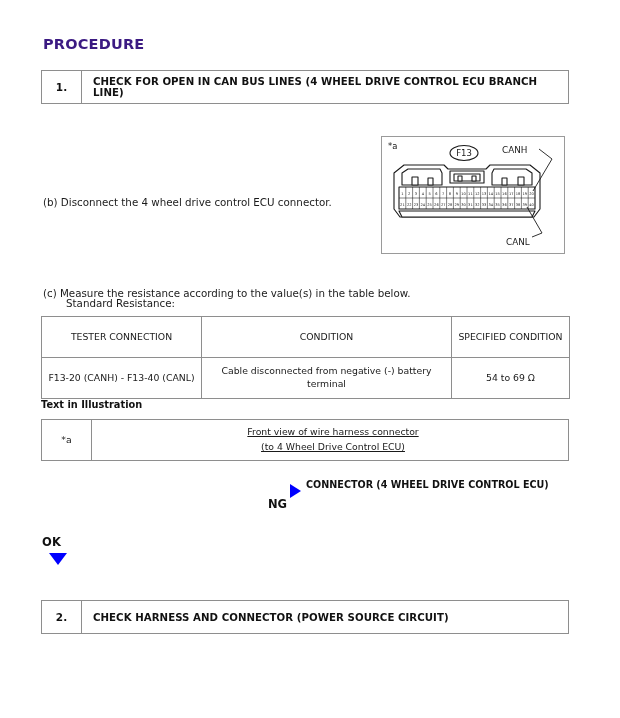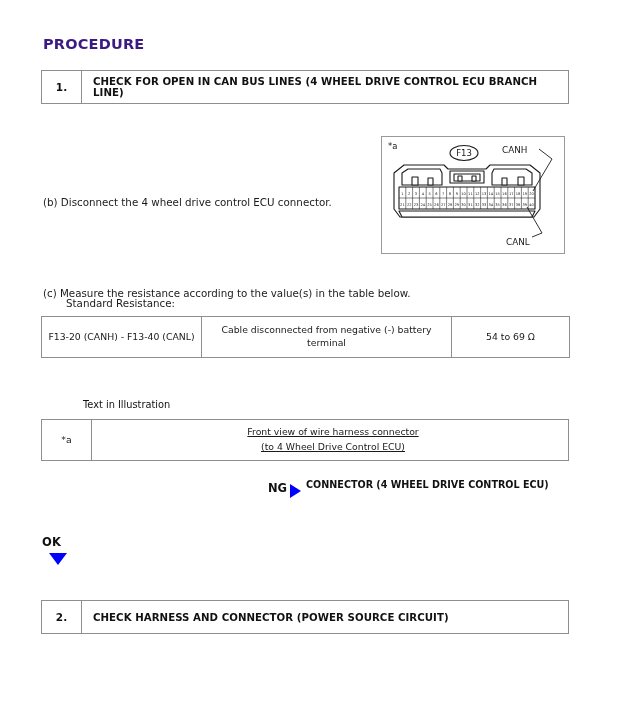--- a/index.html
+++ b/index.html
@@ -127,23 +127,22 @@
     width: 528px;
   }
   #spec-table tr.head td { height: 30px; }
   #spec-table tr.body td { height: 30px; }
 
   .tii-label {
     position: absolute;
     left: 41px;
     top: 399px;
     font-size: 9.8px;
-    font-weight: normal;
-    color: #111;
-    margin-left: 42px;
+    font-weight: bold;
+    color: #111;
   }
   #tii-table {
     left: 41px;
     top: 419px;
     width: 528px;
   }
   #tii-table td.key {
     width: 50px;
     text-align: center;
   }
@@ -159,21 +158,21 @@
     position: absolute;
     left: 268px;
     top: 478px;
     display: flex;
     align-items: flex-start;
   }
   .ng-label {
     font-size: 11.5px;
     font-weight: bold;
     color: #111;
-    margin-top: 3px;
+    margin-top: 19px;
   }
   .tri-right {
     width: 0; height: 0;
     border-top: 7.5px solid transparent;
     border-bottom: 7.5px solid transparent;
     border-left: 11px solid #0000ff;
     margin: 6px 5px 0 3px;
   }
   .ng-text {
     font-size: 9.6px;
@@ -325,20 +324,25 @@
     </svg>
   </div>
 
   <table class="tbl" id="spec-table">
     <colgroup>
         <col style="width:160px">
         <col style="width:250px">
         <col style="width:118px">
       </colgroup>
     <tbody>
+      <tr class="head">
+        <td>TESTER CONNECTION</td>
+        <td>CONDITION</td>
+        <td>SPECIFIED CONDITION</td>
+      </tr>
       <tr class="body">
         <td>F13-20 (CANH) - F13-40 (CANL)</td>
         <td>Cable disconnected from negative (-) battery terminal</td>
         <td>54 to 69 Ω</td>
       </tr>
     </tbody>
   </table>
 
   <div class="tii-label">Text in Illustration</div>
 

